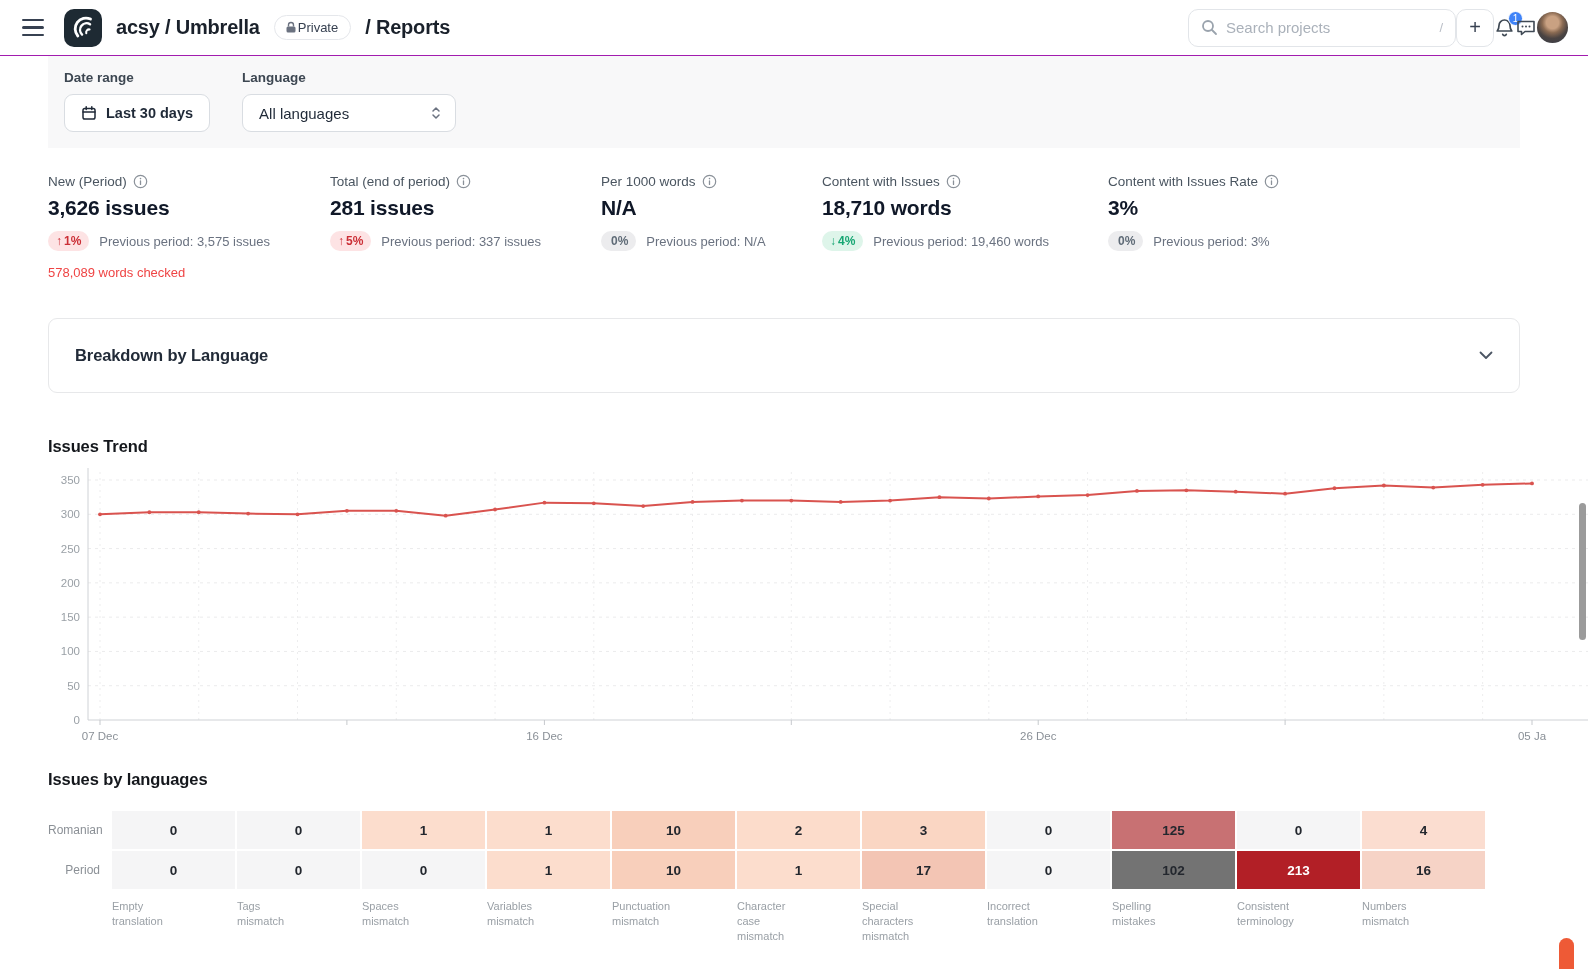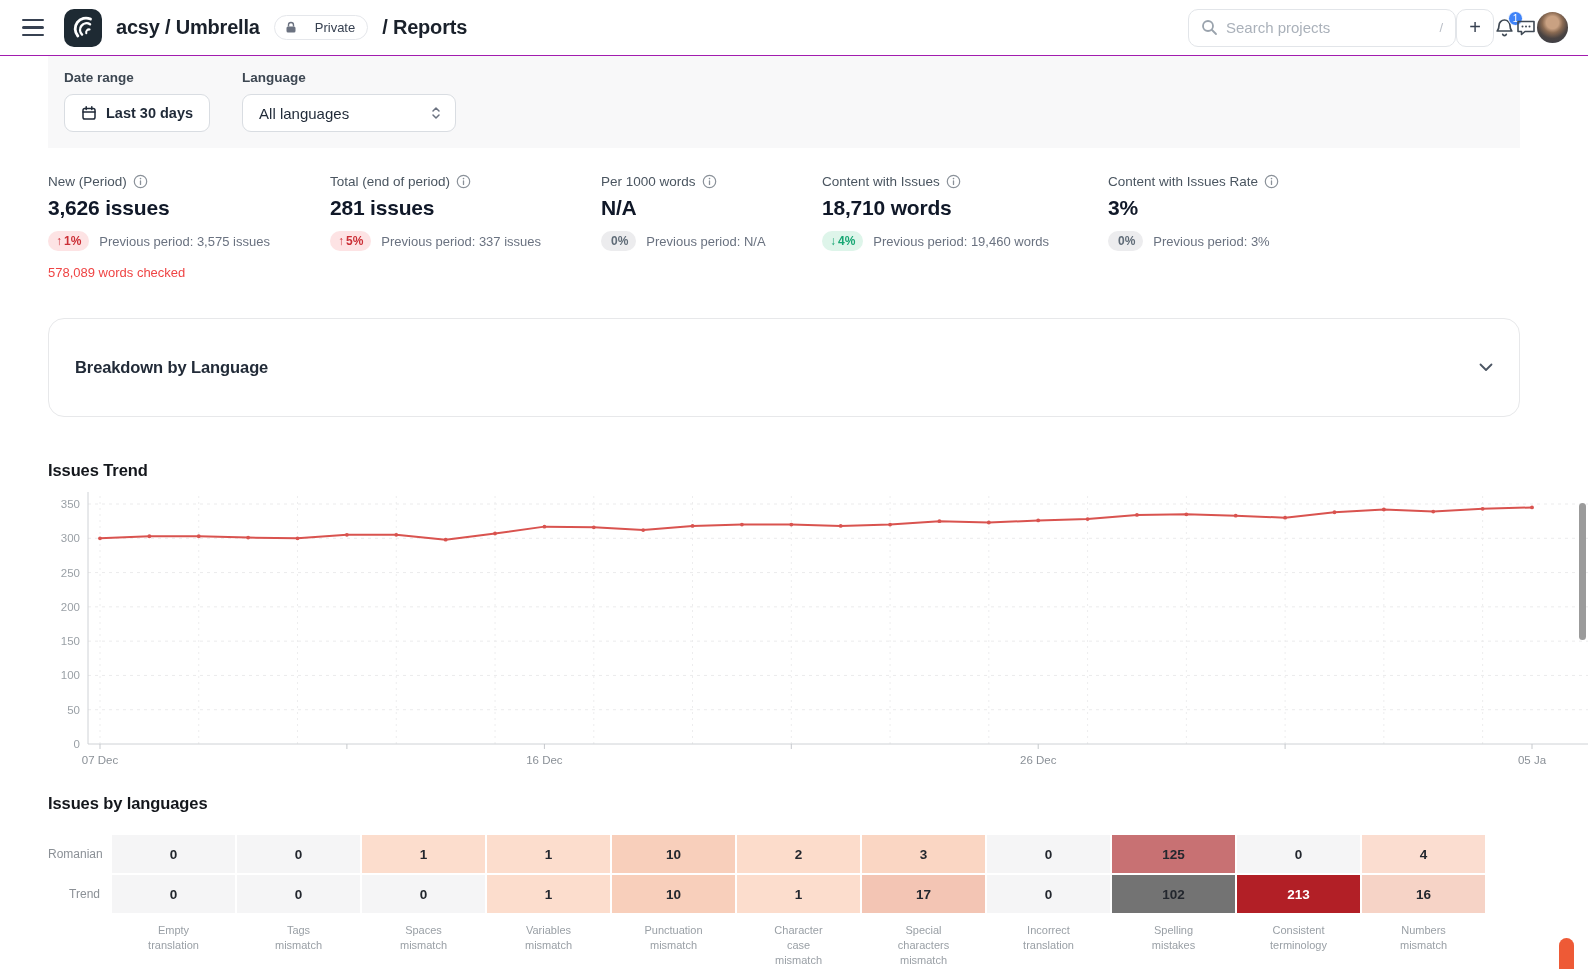--- a/index.html
+++ b/index.html
@@ -8,21 +8,21 @@
 
   
   .header { height:56px; display:flex; align-items:center; padding:0 20px 0 22px;
     background:#fff; border-bottom:1px solid #a21caf; }
   .hamburger { width:22px; height:18px; display:flex; flex-direction:column; justify-content:space-between; cursor:pointer; margin-right:20px; }
   .hamburger span { display:block; height:2.4px; background:#374151; border-radius:2px; }
   .logo { width:38px; height:38px; border-radius:10px; background:#1e2a33; margin-right:14px;
     display:flex; align-items:center; justify-content:center; }
   .crumbs { display:flex; align-items:center; gap:14px; }
   .crumb-main { font-size:20px; font-weight:700; color:#1a212b; letter-spacing:-0.2px; }
-  .private-pill { display:flex; align-items:center; gap:18px; border:1px solid #e5e7eb; border-radius:999px;
+  .private-pill { display:flex; align-items:center; gap:1px; border:1px solid #e5e7eb; border-radius:999px;
     padding:4px 12px 4px 10px; font-size:13px; color:#374151; background:#fff; }
   .header-right { margin-left:auto; display:flex; align-items:center; gap:0; }
   .search-box { position:relative; width:268px; height:38px; border:1px solid #e2e5e9; border-radius:10px;
     display:flex; align-items:center; padding:0 12px; background:#fff; }
   .search-box input { border:none; outline:none; flex:1; font-size:15px; margin-left:8px; color:#374151;
     font-family:"Liberation Sans", sans-serif; background:transparent; }
   .search-box input::placeholder { color:#aab1ba; }
   .search-slash { color:#b9bec6; font-size:13px; }
   .add-btn { width:38px; height:38px; border:1px solid #e2e5e9; border-radius:10px; background:#fff;
     font-size:20px; color:#374151; cursor:pointer; display:flex; align-items:center; justify-content:center; }
@@ -52,38 +52,38 @@
   .stat-value { font-size:21px; font-weight:700; color:#101828; margin-bottom:11px; letter-spacing:-0.2px; }
   .stat-prev-row { display:flex; align-items:center; gap:10px; }
   .badge { font-size:12px; font-weight:700; padding:3px 8px; border-radius:999px; display:inline-flex; align-items:center; gap:2px; }
   .badge--up-red { background:#fde3e4; color:#cb2f36; }
   .badge--down-green { background:#def5ea; color:#17a673; }
   .badge--neutral { background:#ececee; color:#5f6b77; }
   .stat-prev { font-size:13px; color:#6a7280; }
   .stat-extra { font-size:13px; color:#ef4444; margin-top:14px; }
 
   
-  .breakdown-card { margin:38px 68px 0 48px; border:1px solid #e7e8ea; border-radius:16px;
-    padding:39px 26px; display:flex; align-items:center; justify-content:space-between; cursor:pointer; background:#fff; }
+  .breakdown-card { margin:38px 68px 0 48px; border:1px solid #e7e8ea; border-radius:9px;
+    padding:27px 26px; display:flex; align-items:center; justify-content:space-between; cursor:pointer; background:#fff; }
   .breakdown-title { font-size:16.5px; font-weight:700; color:#222b38; letter-spacing:-0.1px; }
 
   
   .section-title { font-size:16.5px; font-weight:700; color:#14171c; margin:44px 0 0 48px; letter-spacing:-0.1px; }
   .chart-wrap { position:relative; margin:6px 0 0 48px; width:1540px; }
   .legend { width:1484px; display:flex; align-items:center; justify-content:center; gap:9px; margin-top:8px;
     font-size:13.5px; color:#6b7280; }
   .legend-dash { width:14px; height:3px; border-radius:2px; background:#c9544c; }
 
   
   .heatmap { margin:22px 0 0 48px; }
   .hm-row, .hm-head { display:grid; gap:2px; margin-bottom:2px; }
   .hm-lang { font-size:12px; color:#8b9096; text-align:right; padding-right:10px; align-self:center; }
   .hm-cell { height:38px; display:flex; align-items:center; justify-content:center;
     font-size:13.5px; font-weight:700; color:#23272e; }
-  .hm-col-label { font-size:11px; color:#9aa0a6; text-align:center; line-height:1.35; padding-top:8px; }
+  .hm-col-label { font-size:11px; color:#9aa0a6; line-height:1.35; padding-top:8px; }
 
   
   .v-scroll-thumb { position:fixed; right:2px; top:503px; width:7px; height:137px; border-radius:4px; background:#9b9b9b; }
   .corner-bar { position:fixed; right:14px; bottom:-14px; width:15px; height:45px; border-radius:8px; background:#ee5a36; }
 
   svg text { font-family:"Liberation Sans", sans-serif; }
 </style>
 </head>
 <body>
 
@@ -373,21 +373,21 @@
       <div class="hm-cell" style="background: rgb(252, 221, 205);">1</div>
       <div class="hm-cell" style="background: rgb(248, 207, 187);">10</div>
       <div class="hm-cell" style="background: rgb(252, 220, 203);">2</div>
       <div class="hm-cell" style="background: rgb(250, 214, 195);">3</div>
       <div class="hm-cell" style="background: rgb(245, 245, 246);">0</div>
       <div class="hm-cell" style="background: rgb(200, 113, 115);">125</div>
       <div class="hm-cell" style="background: rgb(245, 245, 246);">0</div>
       <div class="hm-cell" style="background: rgb(251, 221, 208);">4</div>
     </div>
     <div class="hm-row" style="grid-template-columns: 62px repeat(11, 123px);">
-      <div class="hm-lang">Trend</div>
+      <div class="hm-lang">Period</div>
       <div class="hm-cell" style="background: rgb(245, 245, 246);">0</div>
       <div class="hm-cell" style="background: rgb(245, 245, 246);">0</div>
       <div class="hm-cell" style="background: rgb(245, 245, 246);">0</div>
       <div class="hm-cell" style="background: rgb(252, 221, 205);">1</div>
       <div class="hm-cell" style="background: rgb(248, 207, 187);">10</div>
       <div class="hm-cell" style="background: rgb(252, 221, 205);">1</div>
       <div class="hm-cell" style="background: rgb(243, 197, 180);">17</div>
       <div class="hm-cell" style="background: rgb(245, 245, 246);">0</div>
       <div class="hm-cell" style="background: #737373;">102</div>
       <div class="hm-cell" style="background: rgb(178, 31, 38); color: rgb(255, 255, 255);">213</div>

